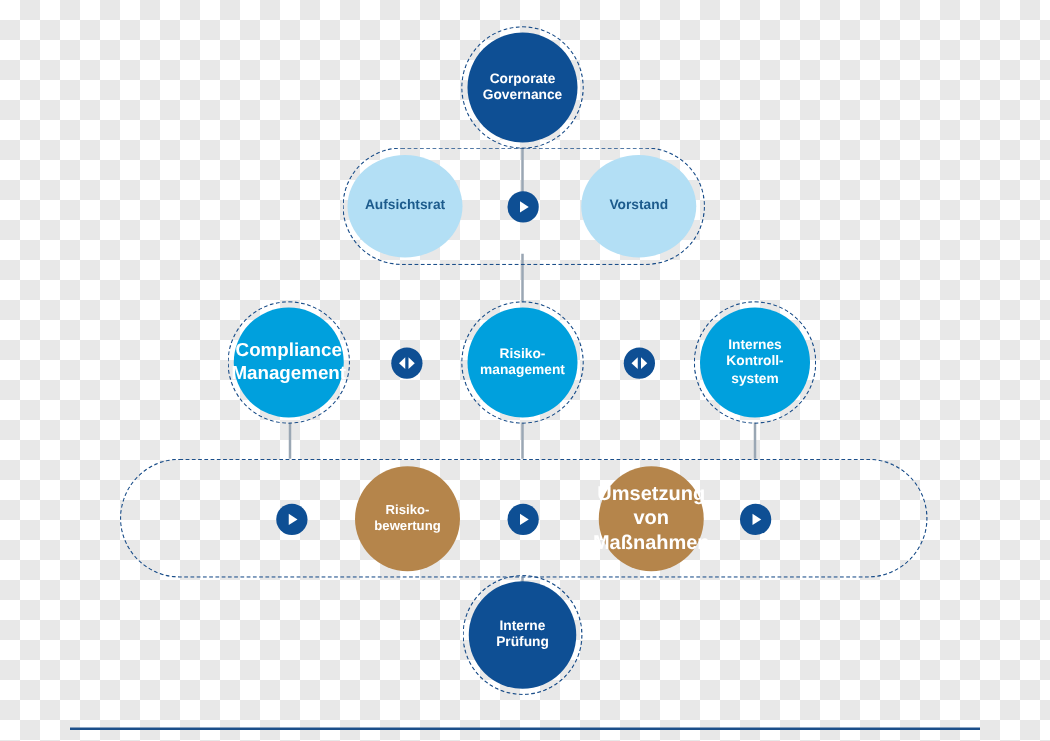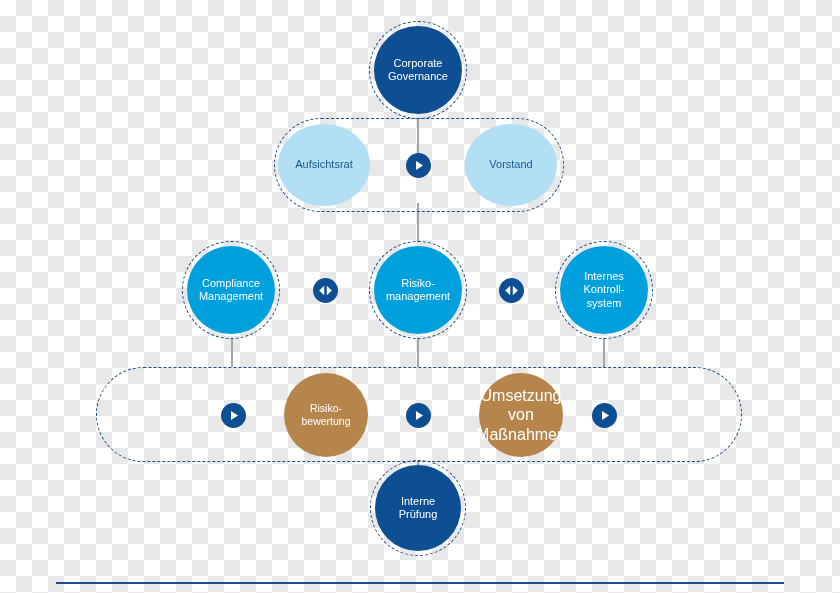--- a/index.html
+++ b/index.html
@@ -11,20 +11,21 @@
     height: 593px;
     background: #ffffff;
     font-family: "Liberation Sans", sans-serif;
     overflow: hidden;
   }
   #stage {
     position: relative;
     width: 840px;
     height: 423px;
     background: #ec4899;
+    font-weight: bold;
   }
   
   #checker {
     position: absolute;
     left: 0; top: 0;
     width: 840px; height: 593px;
     background-image:
       linear-gradient(45deg, #e8e8e8 25%, transparent 25%, transparent 75%, #e8e8e8 75%),
       linear-gradient(45deg, #e8e8e8 25%, transparent 25%, transparent 75%, #e8e8e8 75%);
     background-size: 32px 32px;
@@ -118,21 +119,21 @@
     <div class="node" style="left:465px; top:124px; width:92px; height:82px; background:#b3dff5; color:#1c5b8c; font-size:11px;">
       <span class="lbl">Vorstand</span>
     </div>
     <div class="arrowbtn" style="left:406px; top:153px; width:25px; height:25px;">
       <svg width="10" height="11" viewBox="0 0 10 11" aria-hidden="true">
         <polygon points="2,1 9,5.5 2,10" fill="#ffffff"></polygon>
       </svg>
     </div>
 
     <div class="ring" style="left:182px; top:241px; width:98px; height:98px;"></div>
-    <div class="node" style="left:187px; top:246px; width:88px; height:88px; background:#00a0dd; font-size:11px;">
+    <div class="node" style="left:187px; top:246px; width:88px; height:88px; background:#00a0dd; font-size:15px;">
       <span class="lbl">Compliance
 Management</span>
     </div>
 
     <div class="ring" style="left:369px; top:241px; width:98px; height:98px;"></div>
     <div class="node" style="left:374px; top:246px; width:88px; height:88px; background:#00a0dd; font-size:11px;">
       <span class="lbl">Risiko-
 management</span>
     </div>
 

